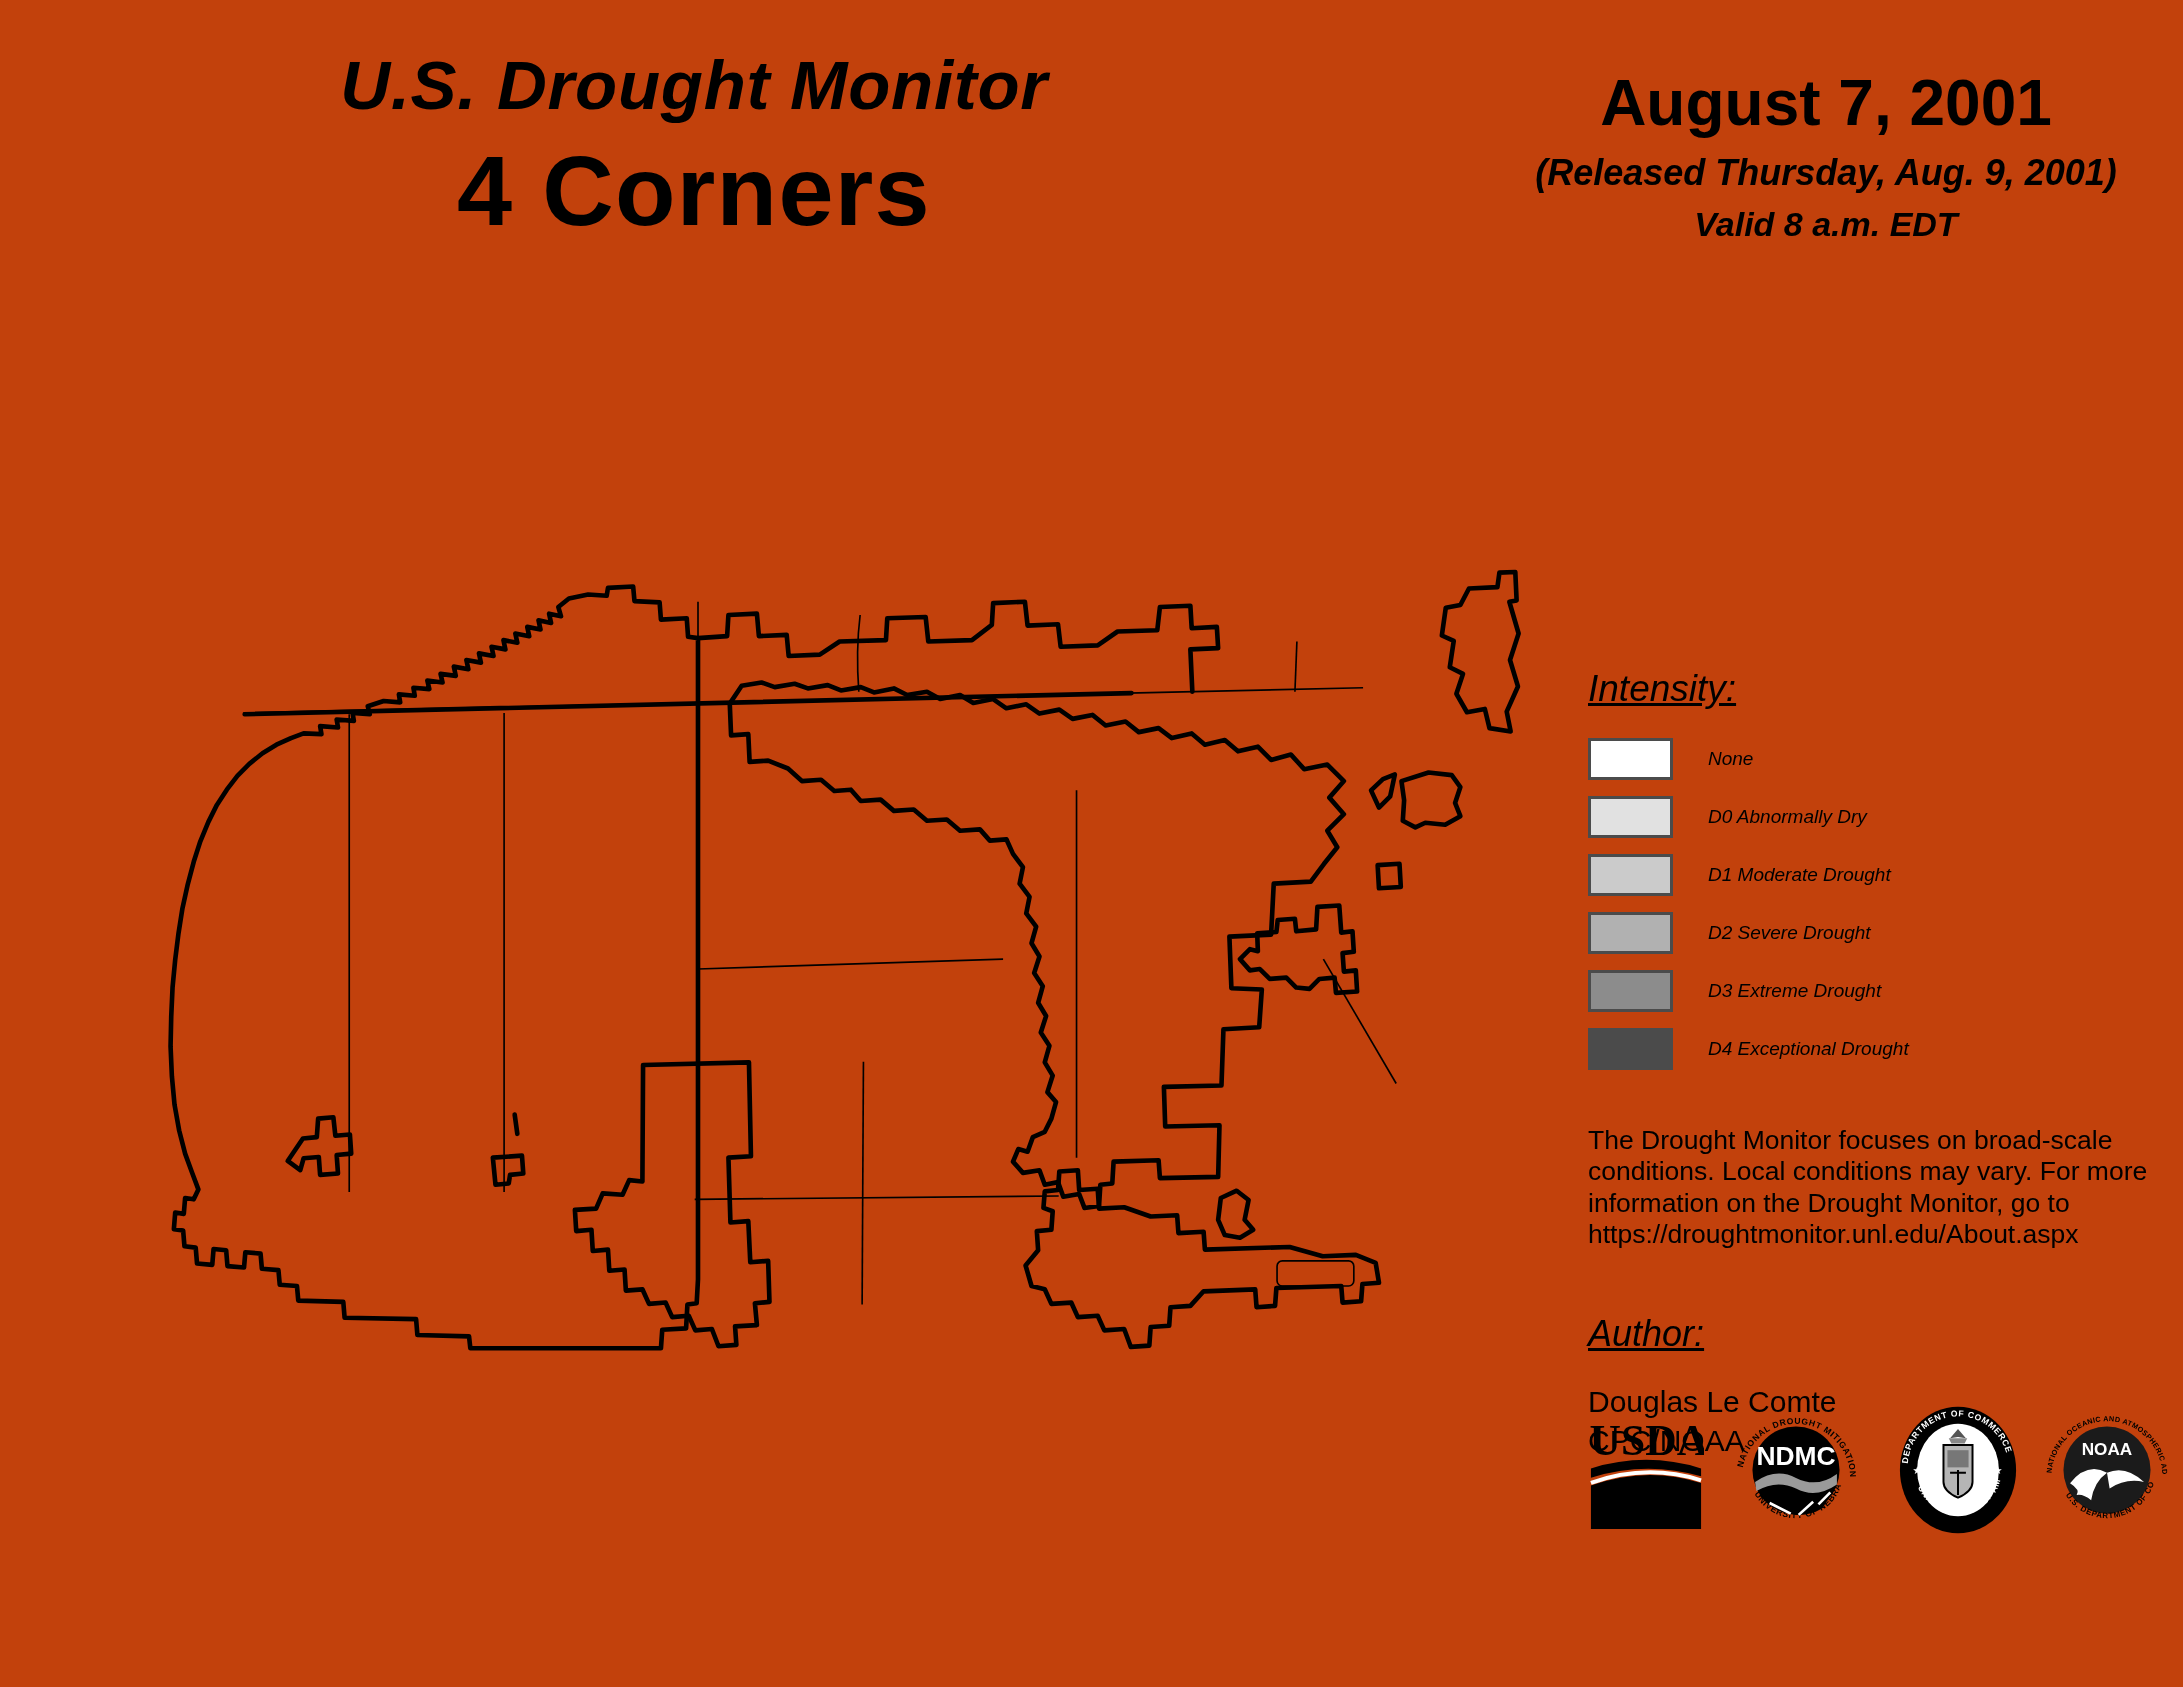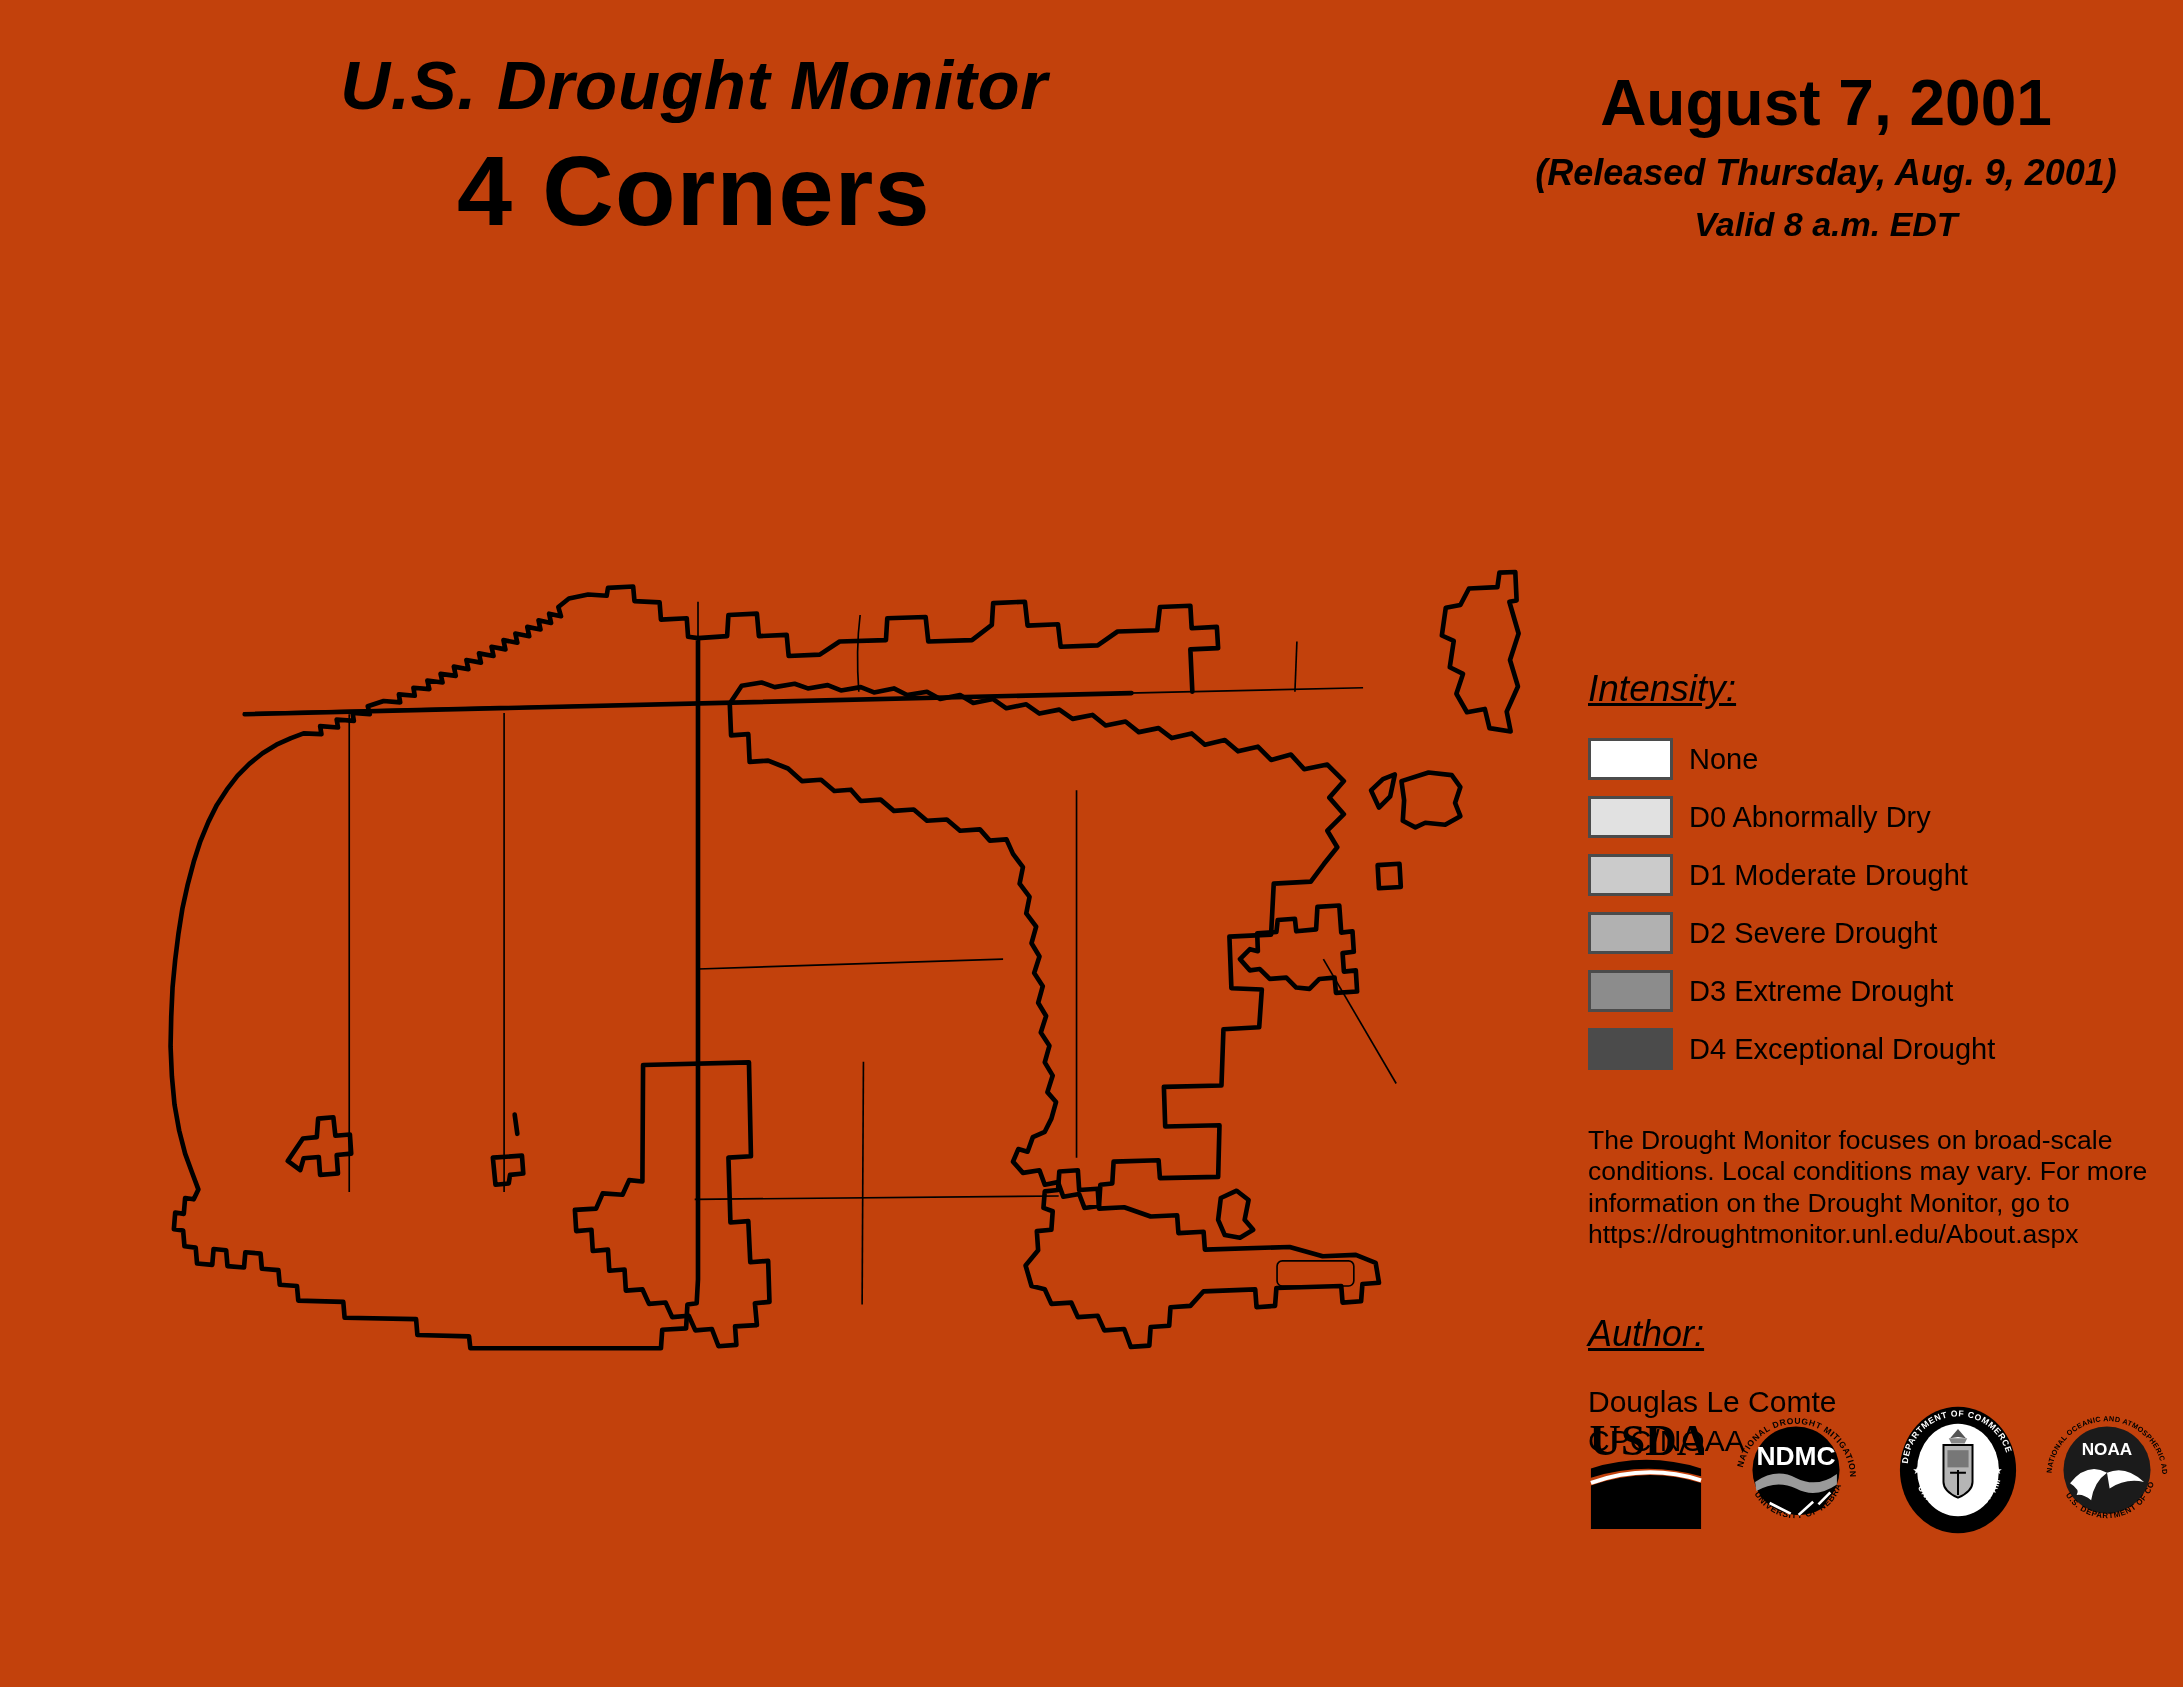--- a/index.html
+++ b/index.html
@@ -20,21 +20,21 @@
   .map-wrap{position:absolute;left:66px;top:562px;width:1489px;height:867px;}
   .map-wrap svg{display:block;width:100%;height:100%;}
   .thin{stroke:#000;stroke-width:2.5;fill:none;}
   .thick{stroke:#000;stroke-width:7;fill:none;stroke-linejoin:round;stroke-linecap:round;}
 
   
   .legend{position:absolute;left:1588px;top:668px;width:569px;}
   .legend-heading{font-size:37px;font-style:italic;text-decoration:underline;margin-bottom:28px;}
   .lg-row{display:flex;align-items:center;height:42px;margin-bottom:16px;}
   .lg-swatch{width:85px;height:42px;border:3.3px solid #4b4b4b;box-sizing:border-box;background:#fff;flex:none;}
-  .lg-label{font-size:29px;margin-left:16px;white-space:nowrap;}
+  .lg-label{font-size:19px;margin-left:35px;white-space:nowrap;font-style:italic;}
 
   
   .disclaimer{position:absolute;left:1588px;top:1125px;width:595px;
               font-size:26.5px;line-height:1.18;}
 
   
   .author{position:absolute;left:1588px;top:1313px;width:569px;}
   .author-heading{font-size:36px;font-style:italic;text-decoration:underline;margin-bottom:26.5px;}
   .author-name,.author-org{font-size:30px;line-height:1.3;}
 

